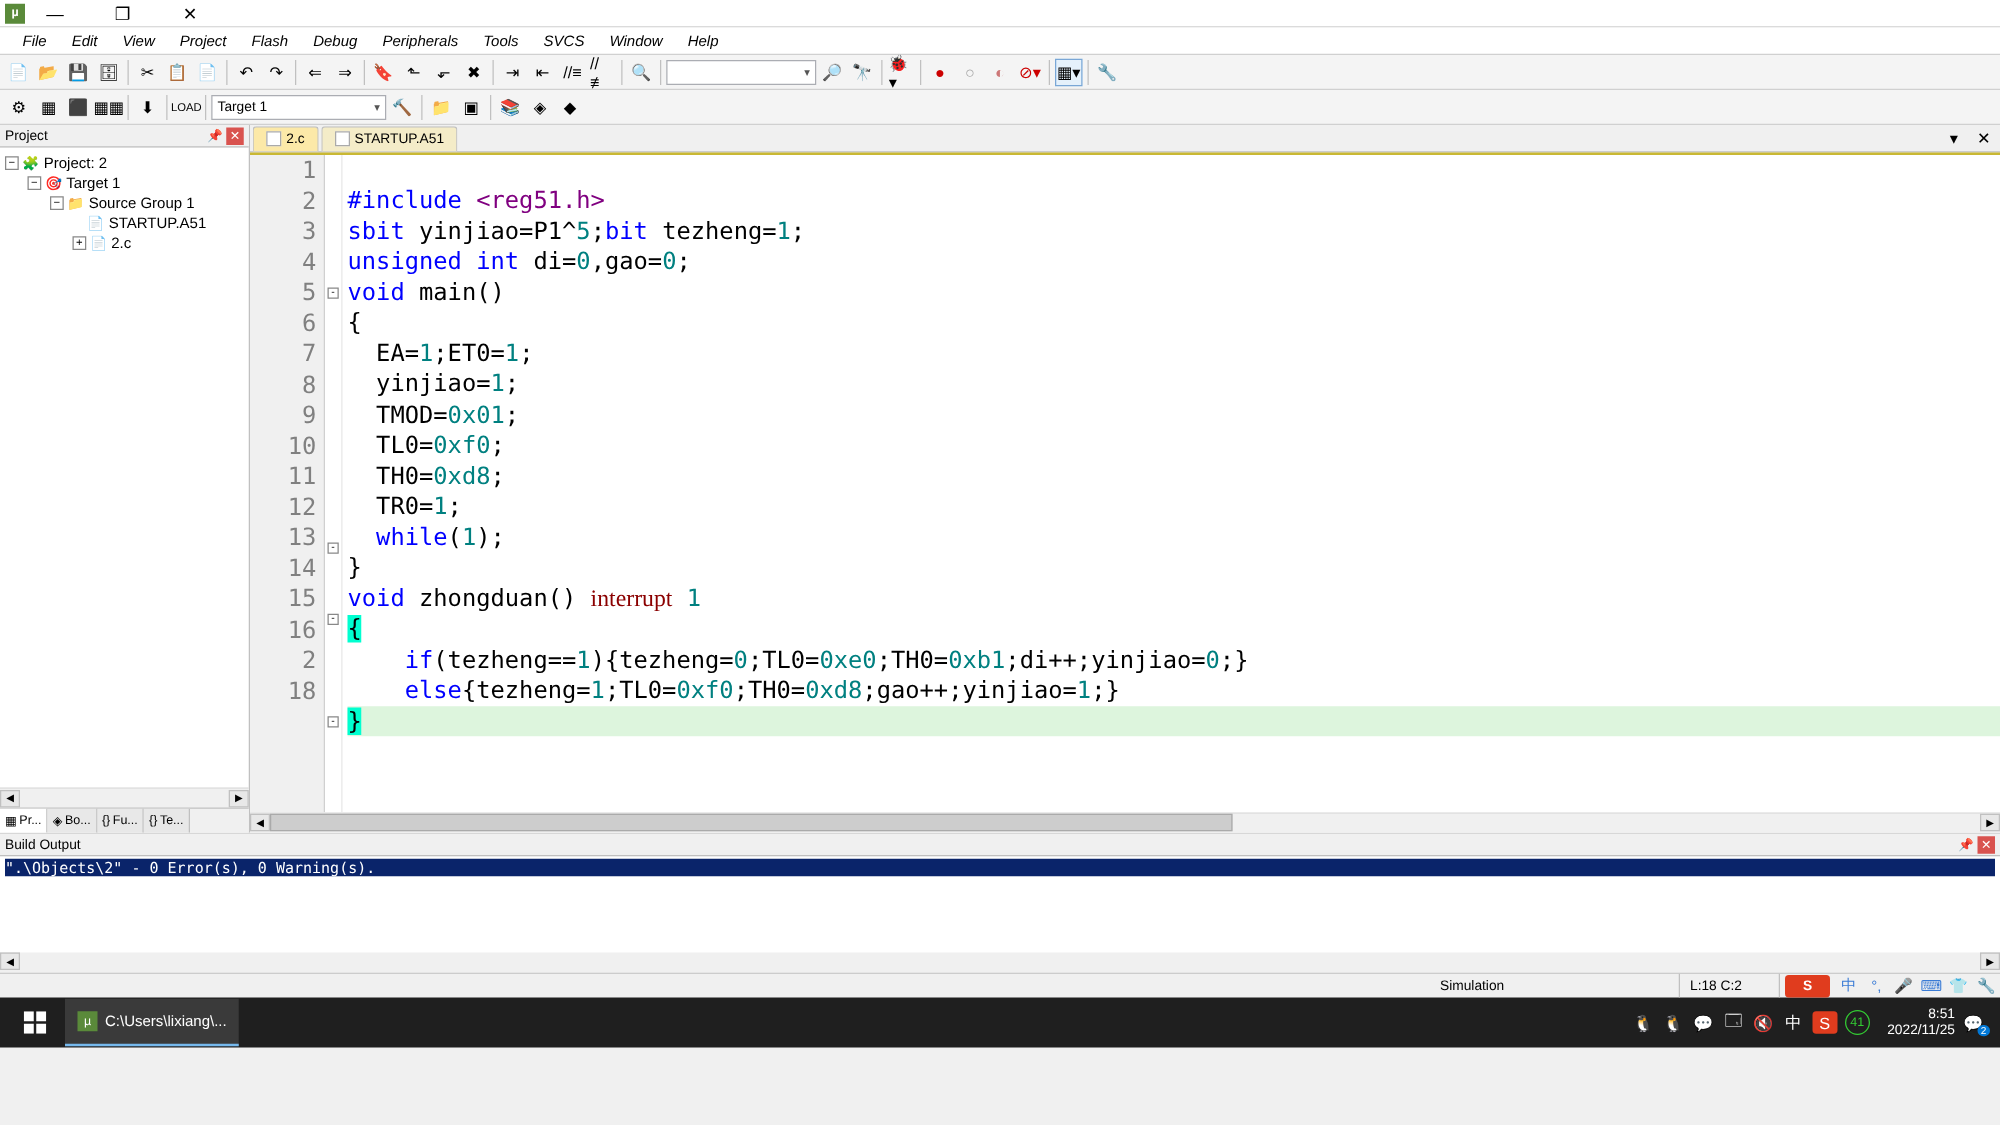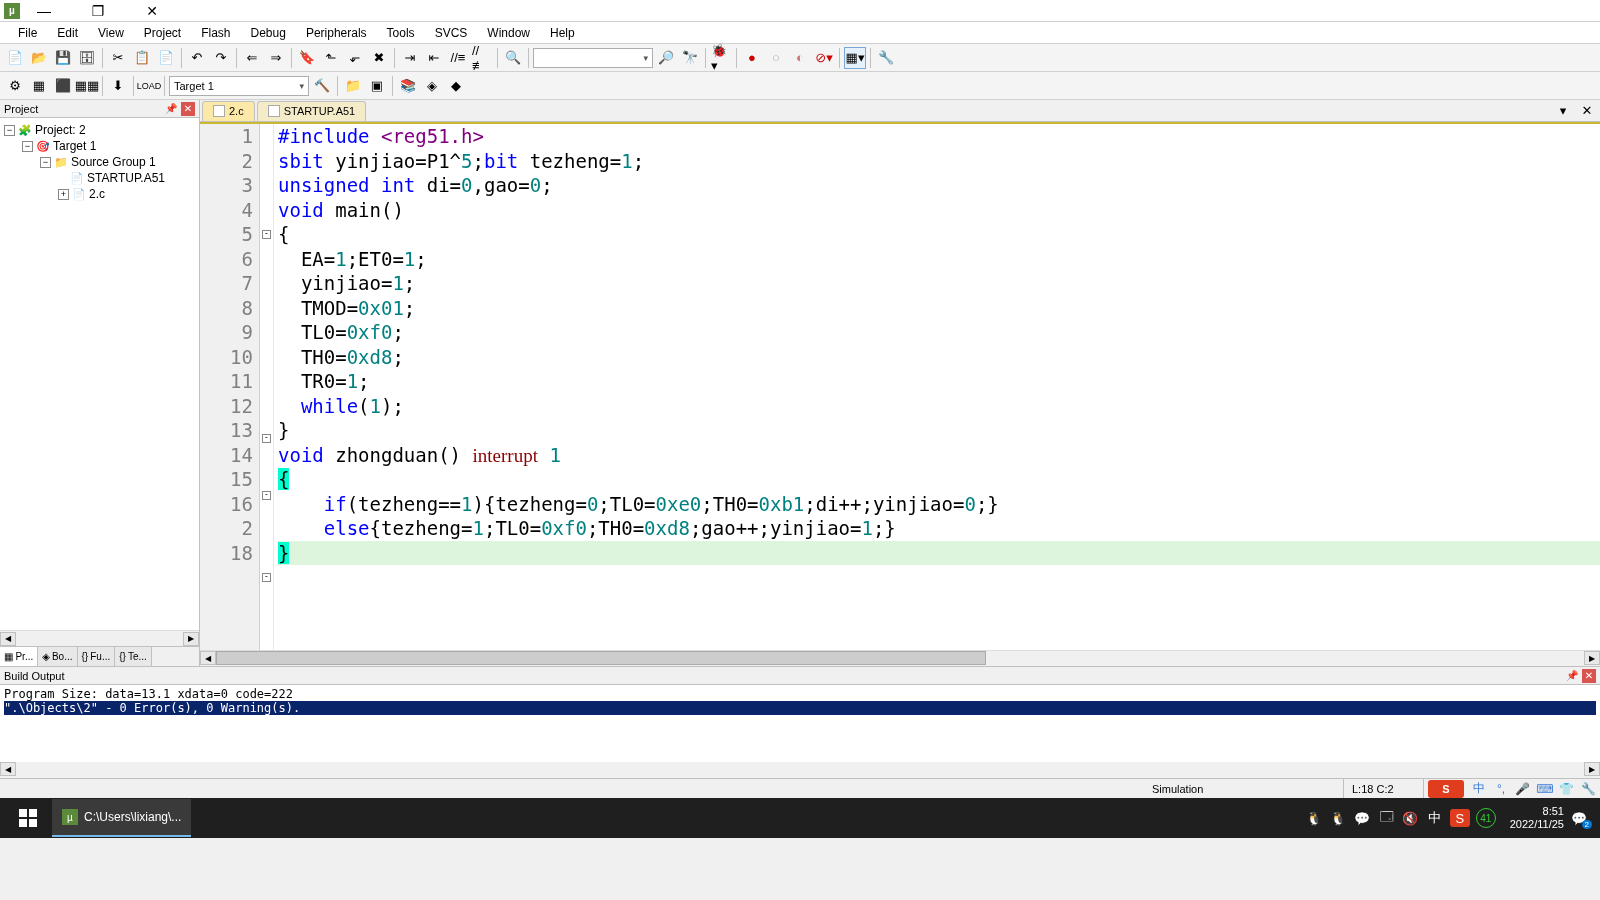--- a/index.html
+++ b/index.html
@@ -4,21 +4,21 @@
 <style>
 * { margin: 0; padding: 0; box-sizing: border-box; }
 body { font-family: "Segoe UI", Tahoma, sans-serif; font-size: 12px; background: #f0f0f0; overflow: hidden; height: 900px; width: 1600px; }
 
 .titlebar { height: 22px; background: #fff; display: flex; align-items: center; padding: 0 4px; border-bottom: 1px solid #d0d0d0; }
 .titlebar-icon { width: 16px; height: 16px; background: #5a8a3a; margin-right: 6px; display: inline-flex; align-items: center; justify-content: center; color: #fff; font-weight: bold; font-size: 10px; }
 .titlebar-text { flex: 1; font-size: 12px; }
 .titlebar-btns { display: flex; gap: 18px; margin-right: 4px; }
 .titlebar-btn { width: 36px; height: 20px; display: flex; align-items: center; justify-content: center; cursor: pointer; font-size: 14px; }
 
-.menubar { height: 22px; background: #fff; display: flex; align-items: center; padding: 0 8px; border-bottom: 1px solid #d0d0d0; }
+.menubar { height: 22px; background: #fff; display: flex; align-items: center; padding: 0 8px; border-bottom: 1px solid #d0d0d0; font-style: italic; }
 .menu-item { padding: 2px 10px; cursor: pointer; font-size: 12px; }
 
 .toolbar { height: 28px; background: #f4f4f4; display: flex; align-items: center; padding: 0 4px; border-bottom: 1px solid #d0d0d0; gap: 2px; }
 .tb-btn { width: 22px; height: 22px; display: inline-flex; align-items: center; justify-content: center; cursor: pointer; border: 1px solid transparent; font-size: 13px; }
 .tb-sep { width: 1px; height: 20px; background: #c0c0c0; margin: 0 2px; }
 .tb-combo { height: 20px; border: 1px solid #abadb3; background: #fff; font-size: 11px; padding: 0 18px 0 4px; min-width: 100px; display: inline-flex; align-items: center; position: relative; }
 .tb-combo::after { content: "▾"; position: absolute; right: 4px; font-size: 9px; color: #555; }
 
 .main-area { display: flex; height: 566px; }
 
@@ -40,21 +40,21 @@
 .editor-tabs { height: 22px; background: #f0f0f0; border-bottom: 1px solid #c0c0c0; display: flex; align-items: center; padding: 0 2px; }
 .editor-tab { height: 20px; padding: 0 10px; background: #fce9a8; border: 1px solid #c0c0c0; border-bottom: none; margin-right: 2px; display: flex; align-items: center; gap: 4px; font-size: 11px; cursor: pointer; border-radius: 3px 3px 0 0; }
 .editor-tab.inactive { background: #f4ecc8; }
 .editor-tab-icon { width: 12px; height: 12px; background: #fff; border: 1px solid #aaa; display: inline-block; }
 .editor-tabs-right { margin-left: auto; display: flex; gap: 2px; }
 .code-area { flex: 1; display: flex; font-family: "Consolas", monospace; font-size: 19px; line-height: 24.5px; overflow: hidden; border-top: 2px solid #c9b833; }
 .gutter { width: 60px; background: #f0f0f0; text-align: right; padding-right: 6px; color: #808080; border-right: 1px solid #d0d0d0; }
 .gutter-line { height: 24.5px; }
 .fold-col { width: 14px; background: #fff; border-right: 1px solid #e8e8e8; }
 .fold-mark { width: 9px; height: 9px; border: 1px solid #888; font-size: 8px; display: flex; align-items: center; justify-content: center; margin: 8px auto 0; }
-.code-text { flex: 1; padding-left: 4px; white-space: pre; }
+.code-text { flex: 1; padding-left: 4px; white-space: pre; margin-top: 24px; }
 .code-line { height: 24.5px; }
 .kw-blue { color: #0000ff; }
 .kw-purple { color: #800080; }
 .kw-num { color: #008080; }
 .kw-red { color: #8b0000; font-family: Liberation Serif, serif; }
 .hl-brace { background: #00ffd0; }
 .hl-line { background: #ddf5dd; display: inline-block; width: 100%; }
 .editor-hscroll { height: 16px; background: #f0f0f0; border-top: 1px solid #ddd; display: flex; }
 .editor-hscroll .thumb { height: 14px; background: #cdcdcd; border: 1px solid #aaa; width: 55%; }
 
@@ -307,21 +307,20 @@
 
 <div class="build-output">
   <div class="build-header">
     <span>Build Output</span>
     <span class="pin-close" style="margin-left:auto;display:flex;gap:2px">
       <span class="pin-btn">📌</span>
       <span class="pin-btn" style="background:#d9534f;color:#fff">✕</span>
     </span>
   </div>
   <div class="build-text" id="buildtext">
-      <div class="build-line">Program Size: data=13.1 xdata=0 code=222</div>
       <div class="build-line build-hilite">".\Objects\2" - 0 Error(s), 0 Warning(s).</div>
     </div>
   <div class="build-hscroll">
     <span class="hscroll-btn">◀</span>
     <span style="flex:1"></span>
     <span class="hscroll-btn">▶</span>
   </div>
 </div>
 
 <div class="statusbar">

